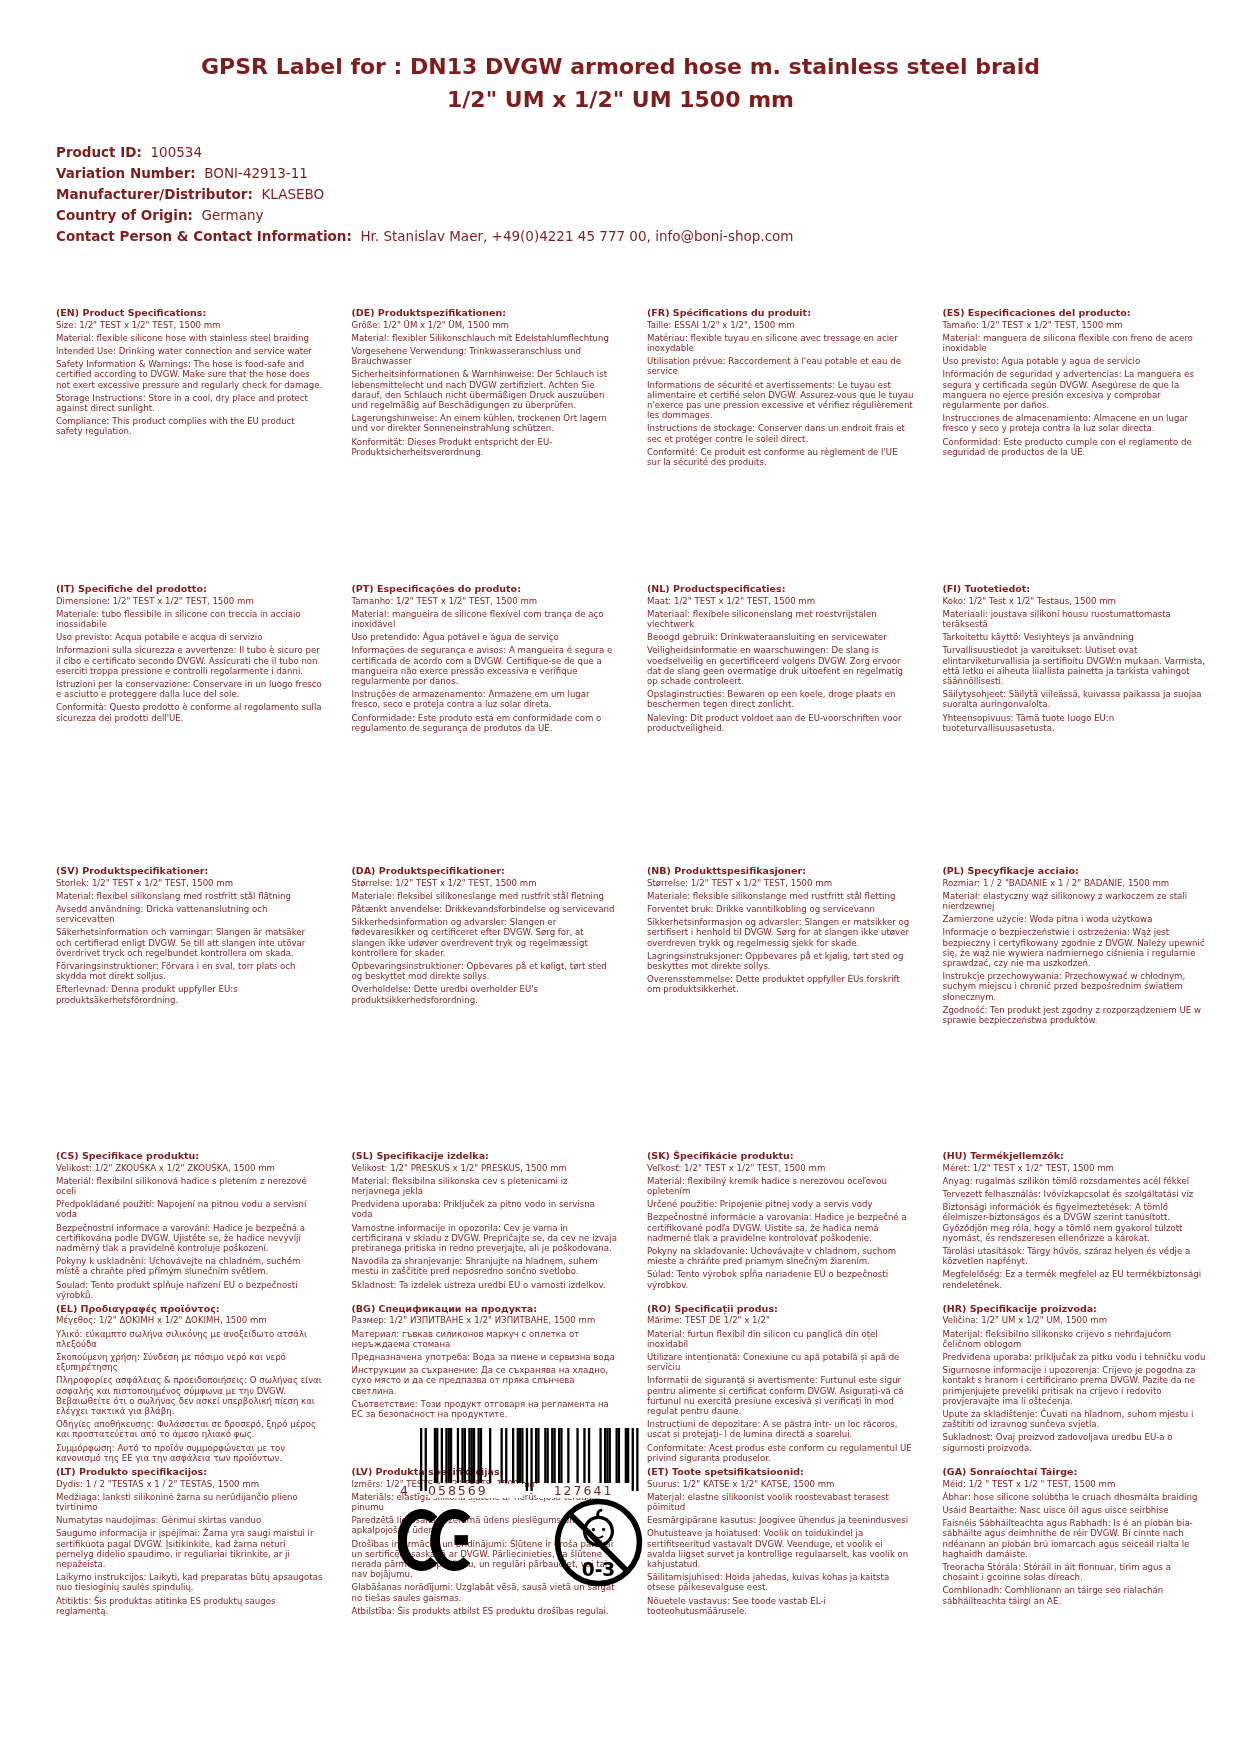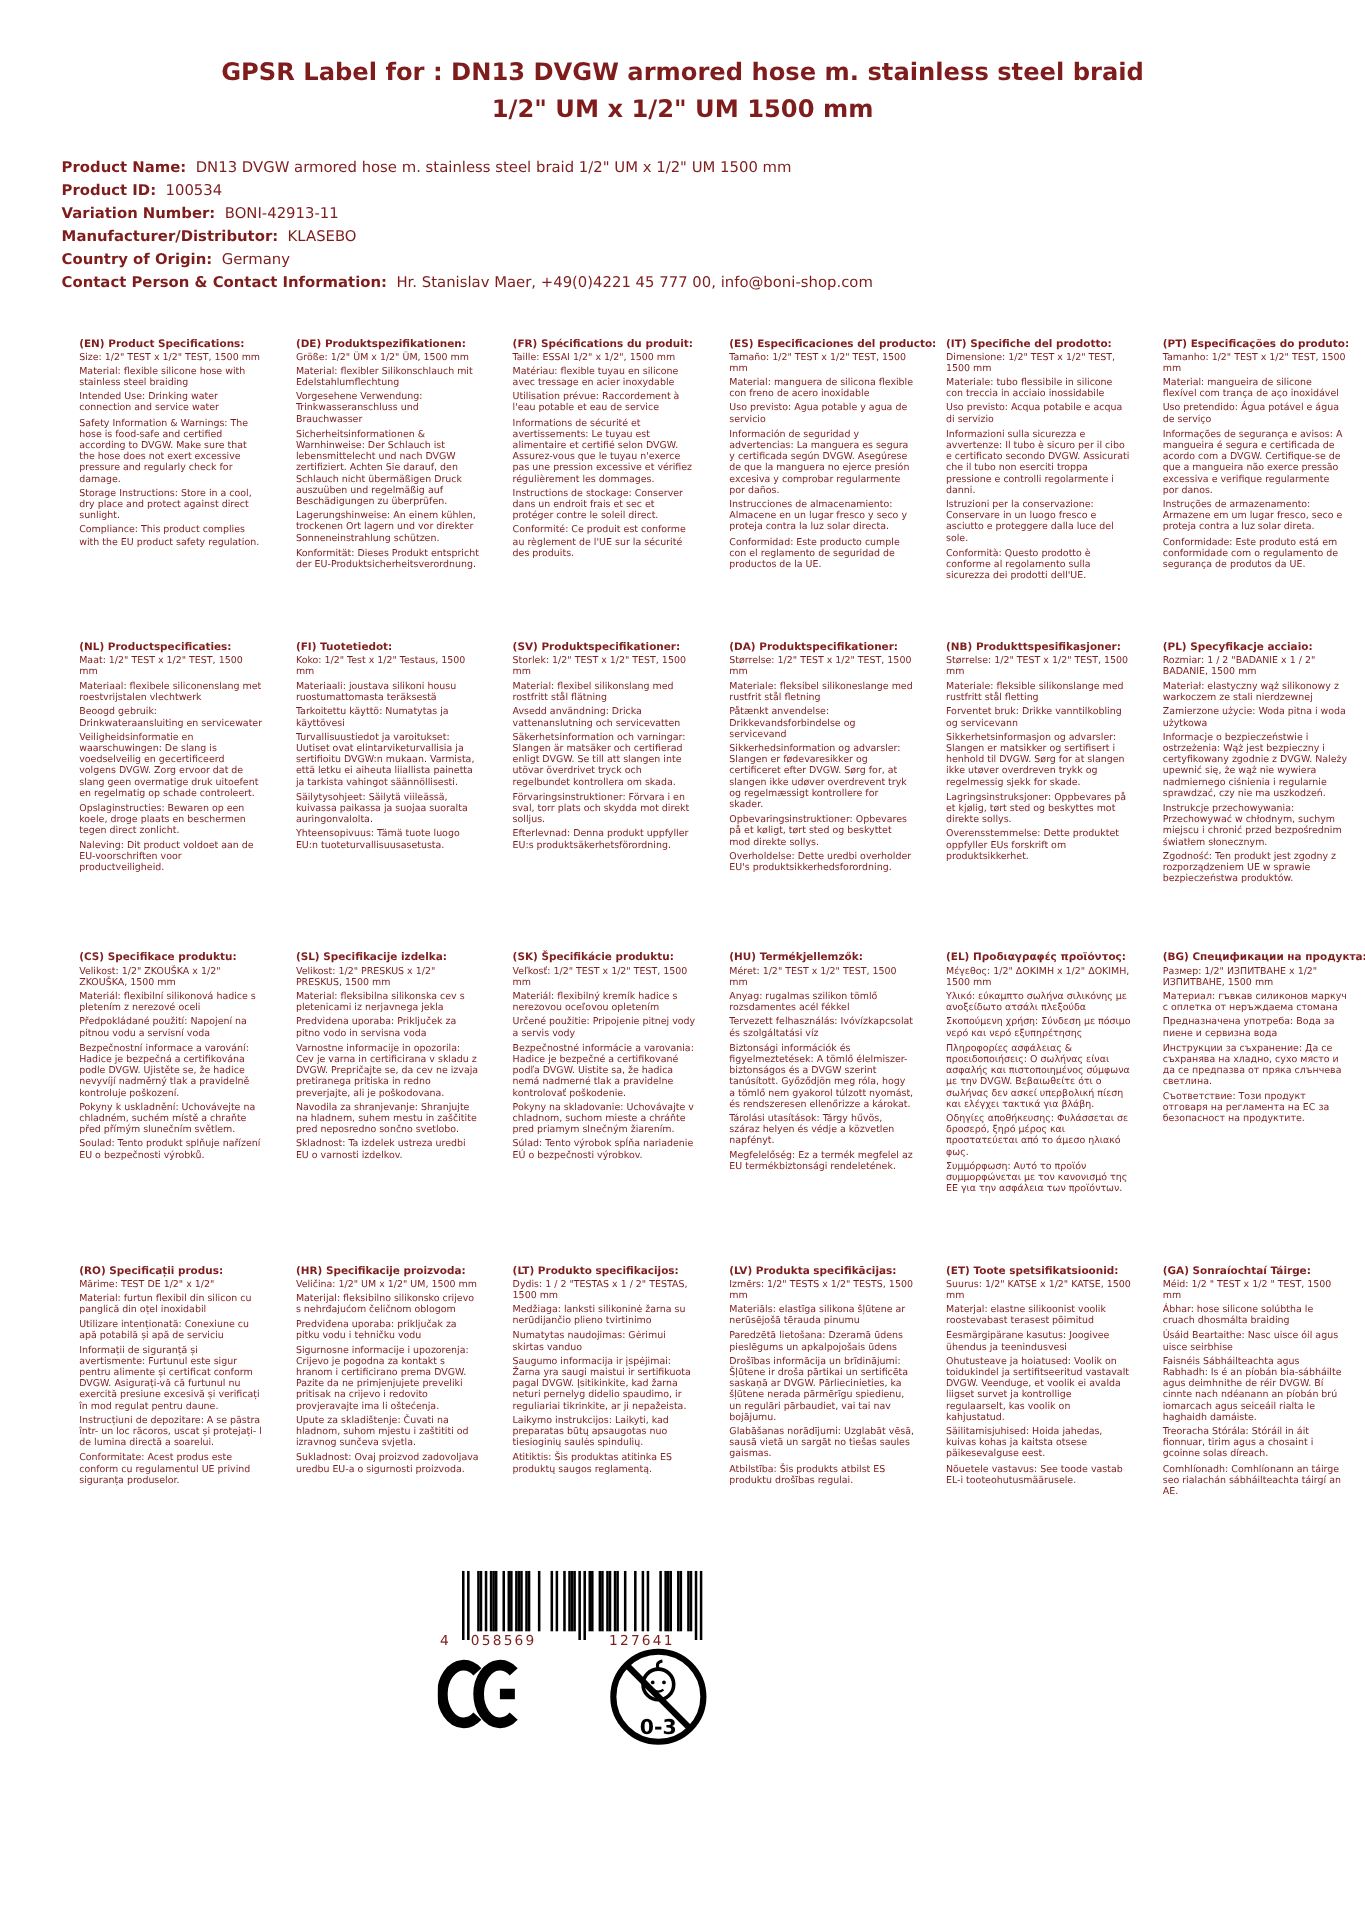--- a/index.html
+++ b/index.html
@@ -3,22 +3,22 @@
 <meta charset="utf-8">
 <style>
   html,body{margin:0;padding:0;background:#fff;}
   .page{position:relative;width:1241px;height:1754px;background:#ffffff;color:#7f1d1d;
         font-family:"DejaVu Sans",sans-serif;overflow:hidden;}
   .doc-title{position:absolute;top:50px;left:0;width:100%;text-align:center;
              font-size:22px;font-weight:bold;line-height:33px;}
   .product-info{position:absolute;top:142px;left:56px;font-size:13.5px;line-height:21px;}
   .info-label{font-weight:bold;}
   .info-value{font-weight:normal;}
-  .specs-grid{position:absolute;top:307px;left:72px;width:1153px;display:grid;
-              grid-template-columns:repeat(6,1fr);column-gap:29px;
+  .specs-grid{position:absolute;top:307px;left:56px;width:1153px;display:grid;
+              grid-template-columns:repeat(4,1fr);column-gap:29px;
               grid-template-rows:276px 282px 285px auto;}
   .spec-cell{min-width:0;}
   .spec-heading{font-size:9.5px;font-weight:bold;line-height:11.5px;white-space:nowrap;margin:0 0 1px 0;}
   .spec-par{font-size:8.6px;line-height:10.2px;margin:0 0 3px 0;}
   .barcode{position:absolute;left:420px;top:1428px;width:219px;height:74px;}
   .barcode svg{display:block;}
   .barcode-digits span{position:absolute;top:56px;font-size:12.5px;line-height:14px;}
   .bd-first{left:-20px;}
   .bd-left{left:8px;width:95px;text-align:left;letter-spacing:2px;background:#fff;}
   .bd-right{left:116px;width:95px;text-align:center;letter-spacing:2px;background:#fff;}
@@ -29,21 +29,20 @@
 <body>
 
 <div class="page">
 
   <div class="doc-title">
     <div>GPSR Label for : DN13 DVGW armored hose m. stainless steel braid</div>
     <div>1/2" UM x 1/2" UM 1500 mm</div>
   </div>
 
   <div class="product-info">
-      <div><span class="info-label">Product Name:</span><span class="info-value">&nbsp; DN13 DVGW armored hose m. stainless steel braid 1/2" UM x 1/2" UM 1500 mm</span></div>
       <div><span class="info-label">Product ID:</span><span class="info-value">&nbsp; 100534</span></div>
       <div><span class="info-label">Variation Number:</span><span class="info-value">&nbsp; BONI-42913-11</span></div>
       <div><span class="info-label">Manufacturer/Distributor:</span><span class="info-value">&nbsp; KLASEBO</span></div>
       <div><span class="info-label">Country of Origin:</span><span class="info-value">&nbsp; Germany</span></div>
       <div><span class="info-label">Contact Person &amp; Contact Information:</span><span class="info-value">&nbsp; Hr. Stanislav Maer, +49(0)4221 45 777 00, info@boni-shop.com</span></div>
     </div>
 
   <div class="specs-grid">
       <div class="spec-cell">
         <div class="spec-heading">(EN) Product Specifications:</div>
@@ -105,21 +104,21 @@
         <p class="spec-par">Materiaal: flexibele siliconenslang met roestvrijstalen vlechtwerk</p>
         <p class="spec-par">Beoogd gebruik: Drinkwateraansluiting en servicewater</p>
         <p class="spec-par">Veiligheidsinformatie en waarschuwingen: De slang is voedselveilig en gecertificeerd volgens DVGW. Zorg ervoor dat de slang geen overmatige druk uitoefent en regelmatig op schade controleert.</p>
         <p class="spec-par">Opslaginstructies: Bewaren op een koele, droge plaats en beschermen tegen direct zonlicht.</p>
         <p class="spec-par">Naleving: Dit product voldoet aan de EU-voorschriften voor productveiligheid.</p>
       </div>
       <div class="spec-cell">
         <div class="spec-heading">(FI) Tuotetiedot:</div>
         <p class="spec-par">Koko: 1/2" Test x 1/2" Testaus, 1500 mm</p>
         <p class="spec-par">Materiaali: joustava silikoni housu ruostumattomasta teräksestä</p>
-        <p class="spec-par">Tarkoitettu käyttö: Numatytas ja käyttövesi</p>
+        <p class="spec-par">Tarkoitettu käyttö: Vesiyhteys ja användning</p>
         <p class="spec-par">Turvallisuustiedot ja varoitukset: Uutiset ovat elintarviketurvallisia ja sertifioitu DVGW:n mukaan. Varmista, että letku ei aiheuta liiallista painetta ja tarkista vahingot säännöllisesti.</p>
         <p class="spec-par">Säilytysohjeet: Säilytä viileässä, kuivassa paikassa ja suojaa suoralta auringonvalolta.</p>
         <p class="spec-par">Yhteensopivuus: Tämä tuote luogo EU:n tuoteturvallisuusasetusta.</p>
       </div>
       <div class="spec-cell">
         <div class="spec-heading">(SV) Produktspecifikationer:</div>
         <p class="spec-par">Storlek: 1/2" TEST x 1/2" TEST, 1500 mm</p>
         <p class="spec-par">Material: flexibel silikonslang med rostfritt stål flätning</p>
         <p class="spec-par">Avsedd användning: Dricka vattenanslutning och servicevatten</p>
         <p class="spec-par">Säkerhetsinformation och varningar: Slangen är matsäker och certifierad enligt DVGW. Se till att slangen inte utövar överdrivet tryck och regelbundet kontrollera om skada.</p>

